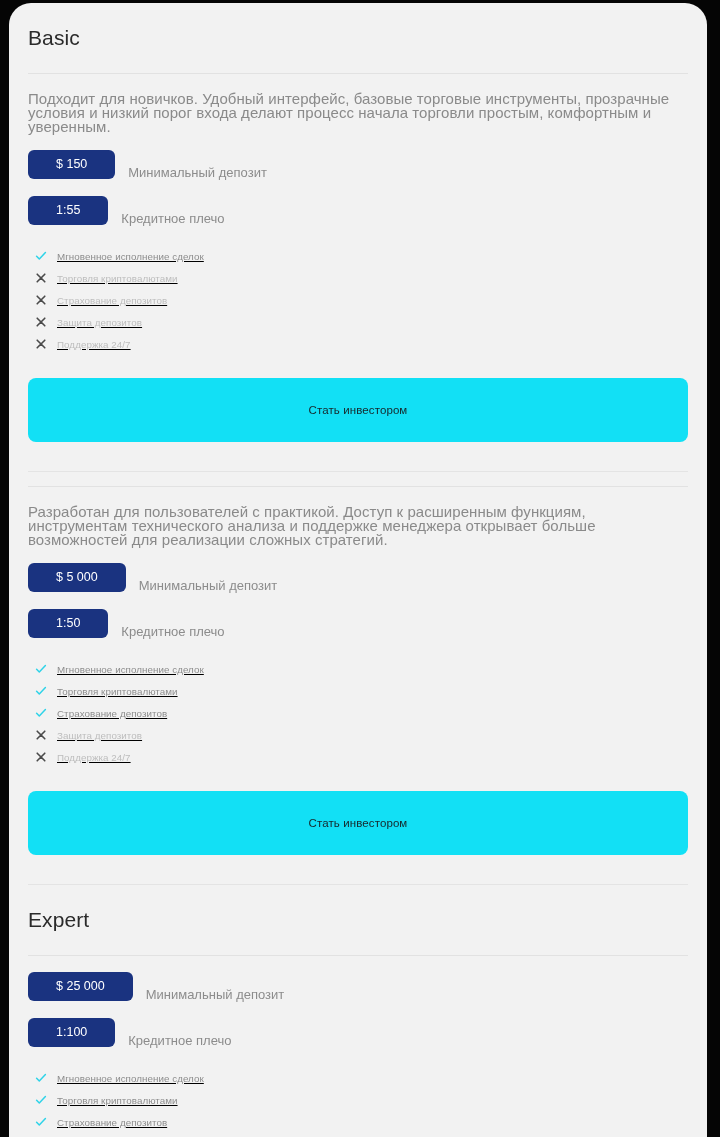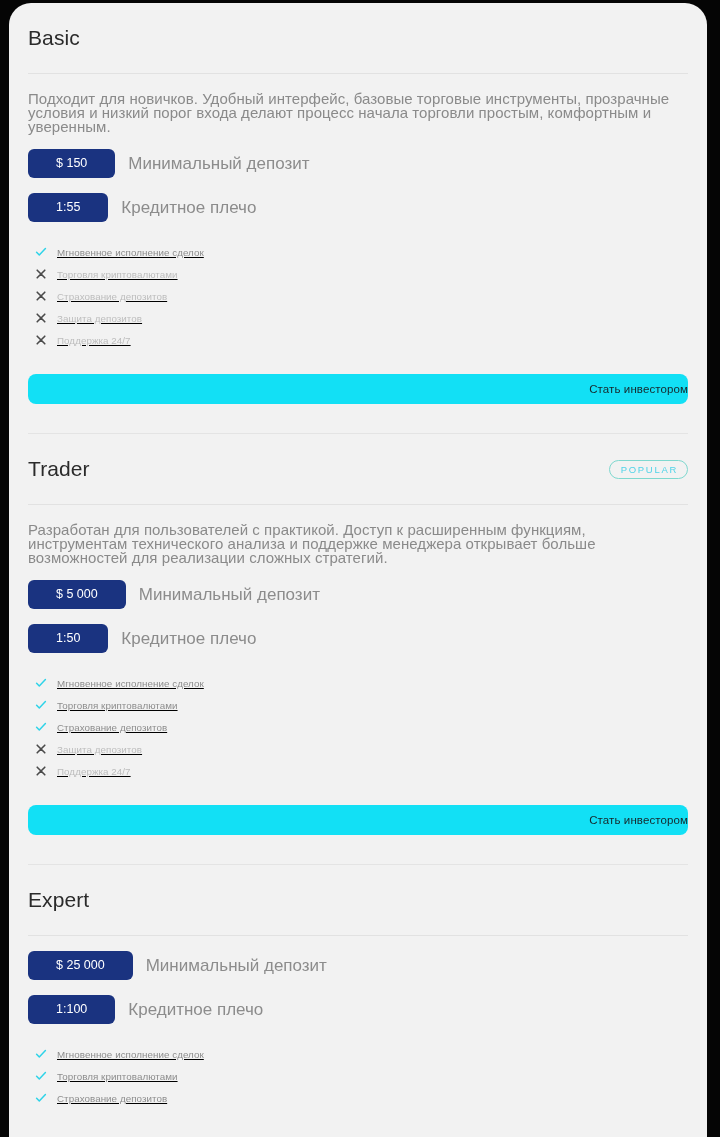--- a/index.html
+++ b/index.html
@@ -98,24 +98,25 @@
     font-weight: 400;
     border-radius: 6px;
     padding: 7px 28px;
     min-width: 32px;
     text-align: center;
     line-height: 15px;
     box-sizing: border-box;
   }
 
   .spec-label {
-    font-size: 17px;
+    font-size: 13px;
     color: #8c8c8c;
     margin-left: 13px;
     line-height: 14px;
+    margin-top: 17px;
   }
 
   .feature-list {
     list-style: none;
     margin: 19px 0 0 0;
     padding: 0;
   }
 
   .feature-item {
     display: flex;
@@ -149,22 +150,22 @@
     display: block;
     width: 100%;
     margin-top: 23px;
     background: #12e0f5;
     color: #17272b;
     border: none;
     border-radius: 8px;
     font-family: "Liberation Sans", sans-serif;
     font-size: 11.5px;
     line-height: 14px;
-    padding: 8px 0;
-    text-align: right;
+    padding: 25px 0;
+    text-align: center;
     cursor: pointer;
     letter-spacing: 0.1px;
   }
 
   .section-divider {
     height: 1px;
     background: #e4e4e4;
     margin: 29px 19px 0 19px;
   }
 </style>
@@ -227,24 +228,20 @@
                   <path d="M1.2 1.2 L8.8 8.8 M8.8 1.2 L1.2 8.8" fill="none" stroke="#4a4a4a" stroke-width="1.6" stroke-linecap="round"></path>
                 </svg>
               </span>
               <span class="feature-text">Поддержка 24/7</span>
             </li>
           </ul>
           <button class="cta-button">Стать инвестором</button>
         </section>
         <div class="section-divider"></div>
         <section class="plan">
-          <div class="plan-header">
-            <h2 class="plan-title">Trader</h2>
-            <span class="badge-popular">POPULAR</span>
-          </div>
           <div class="rule"></div>
           <p class="plan-desc">Разработан для пользователей с практикой. Доступ к расширенным функциям, инструментам технического анализа и поддержке менеджера открывает больше возможностей для реализации сложных стратегий.</p>
           <div class="spec-row">
             <span class="spec-chip">$ 5 000</span>
             <span class="spec-label">Минимальный депозит</span>
           </div>
           <div class="spec-row">
             <span class="spec-chip">1:50</span>
             <span class="spec-label">Кредитное плечо</span>
           </div>

